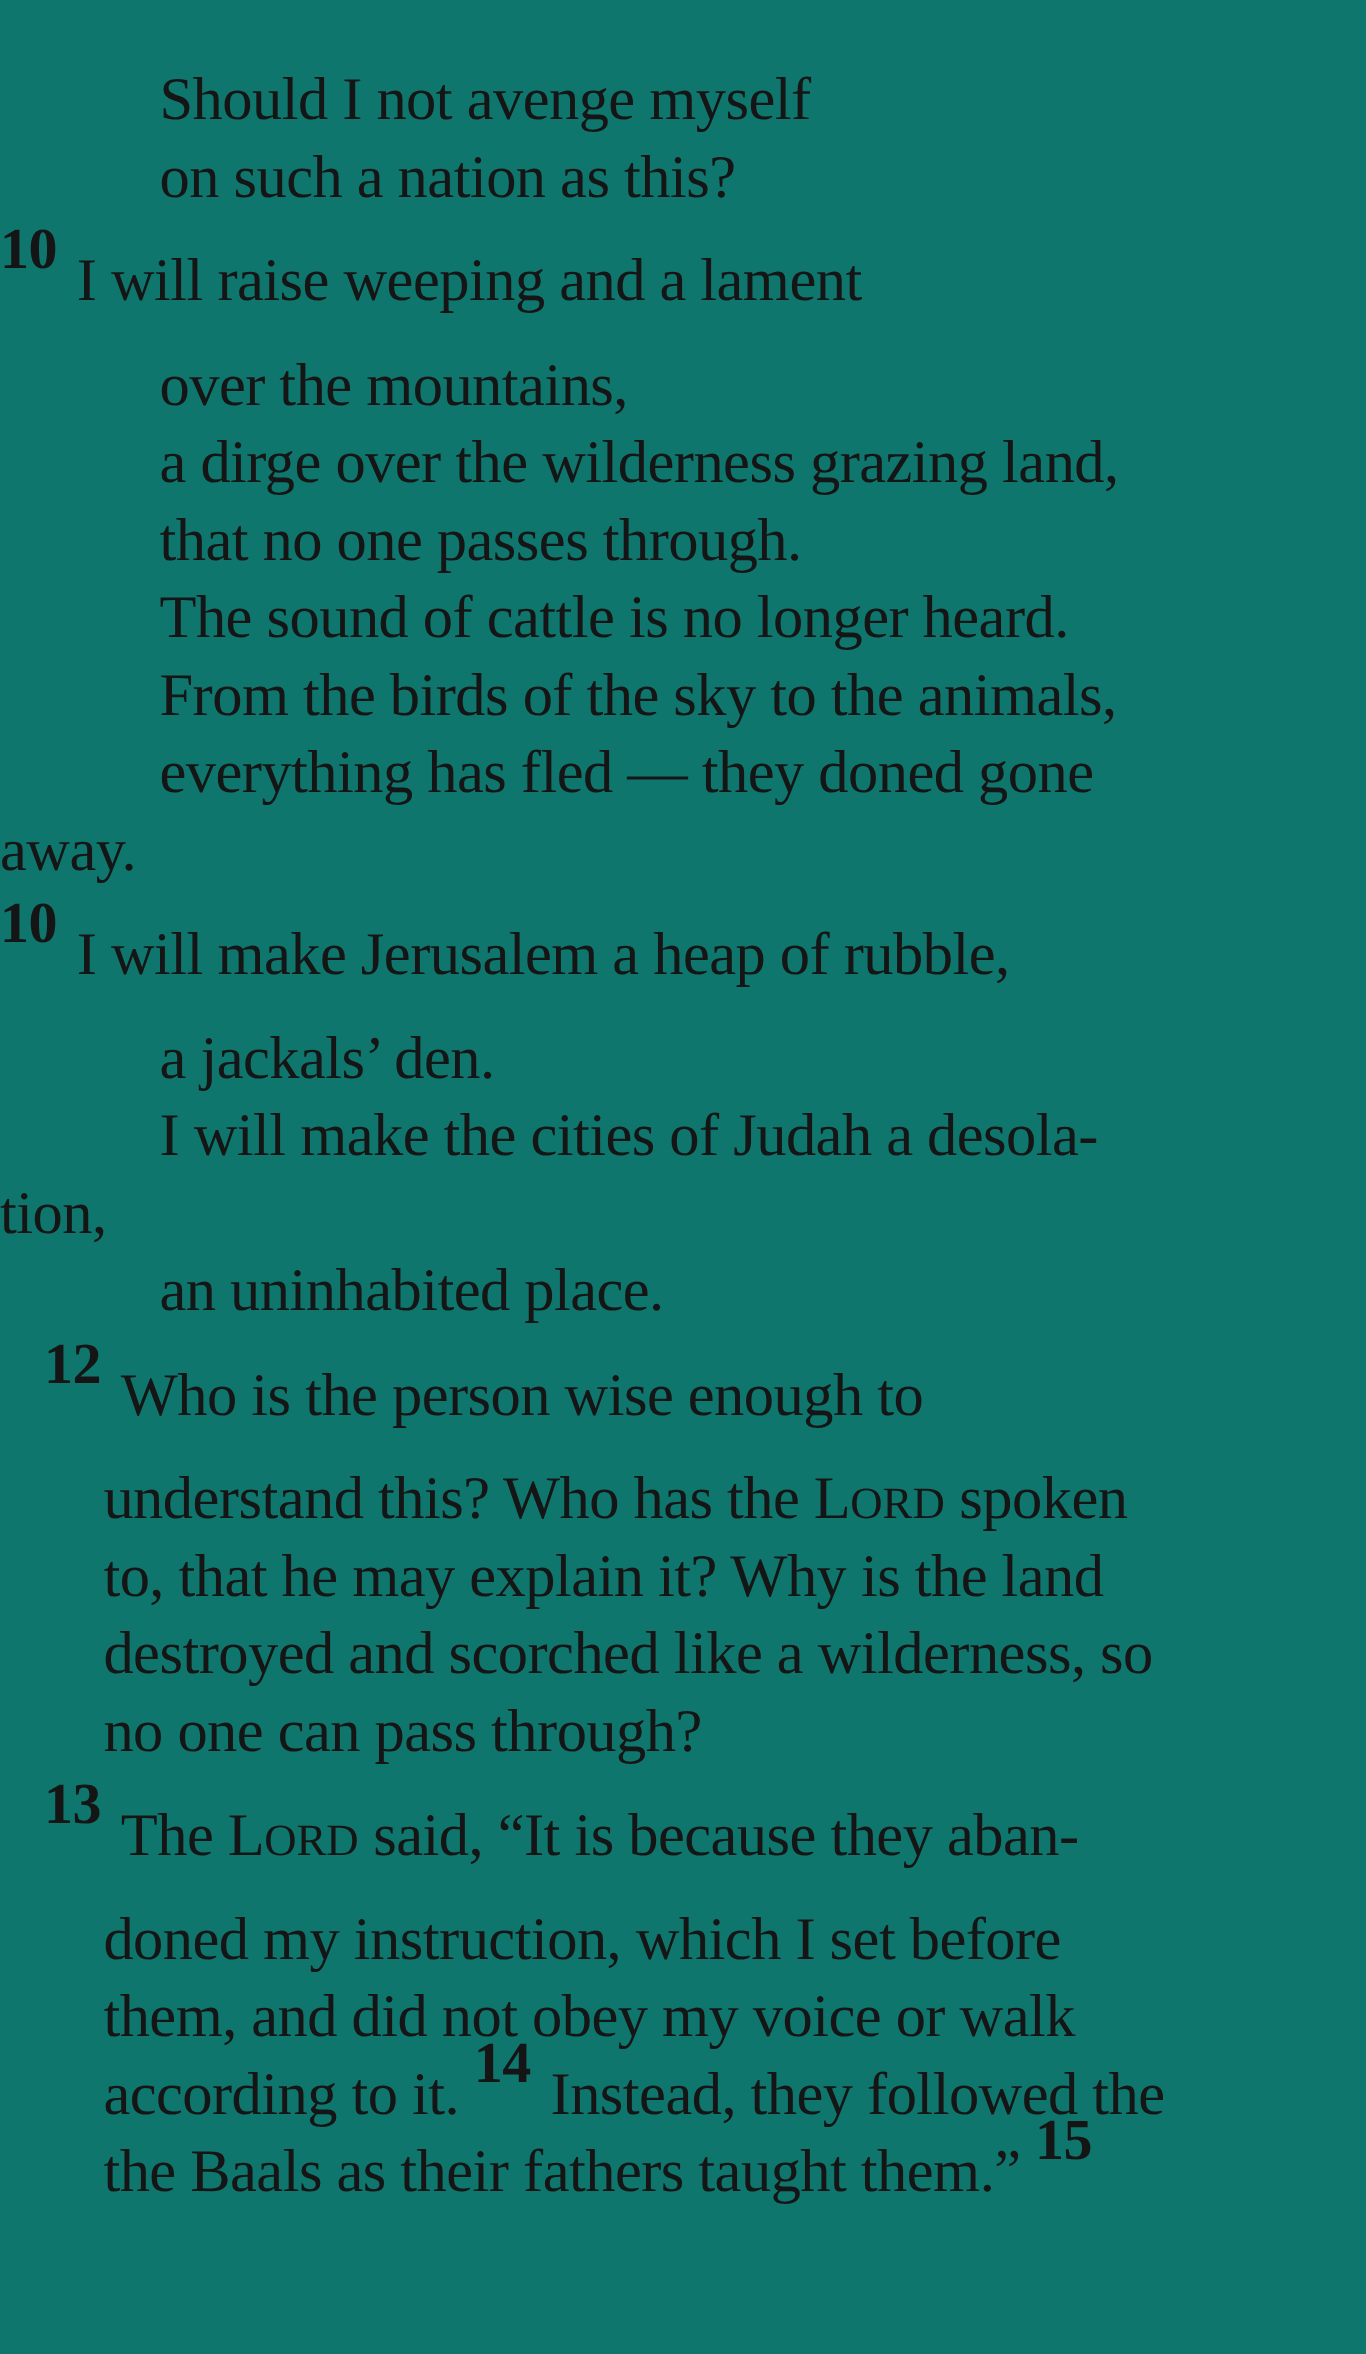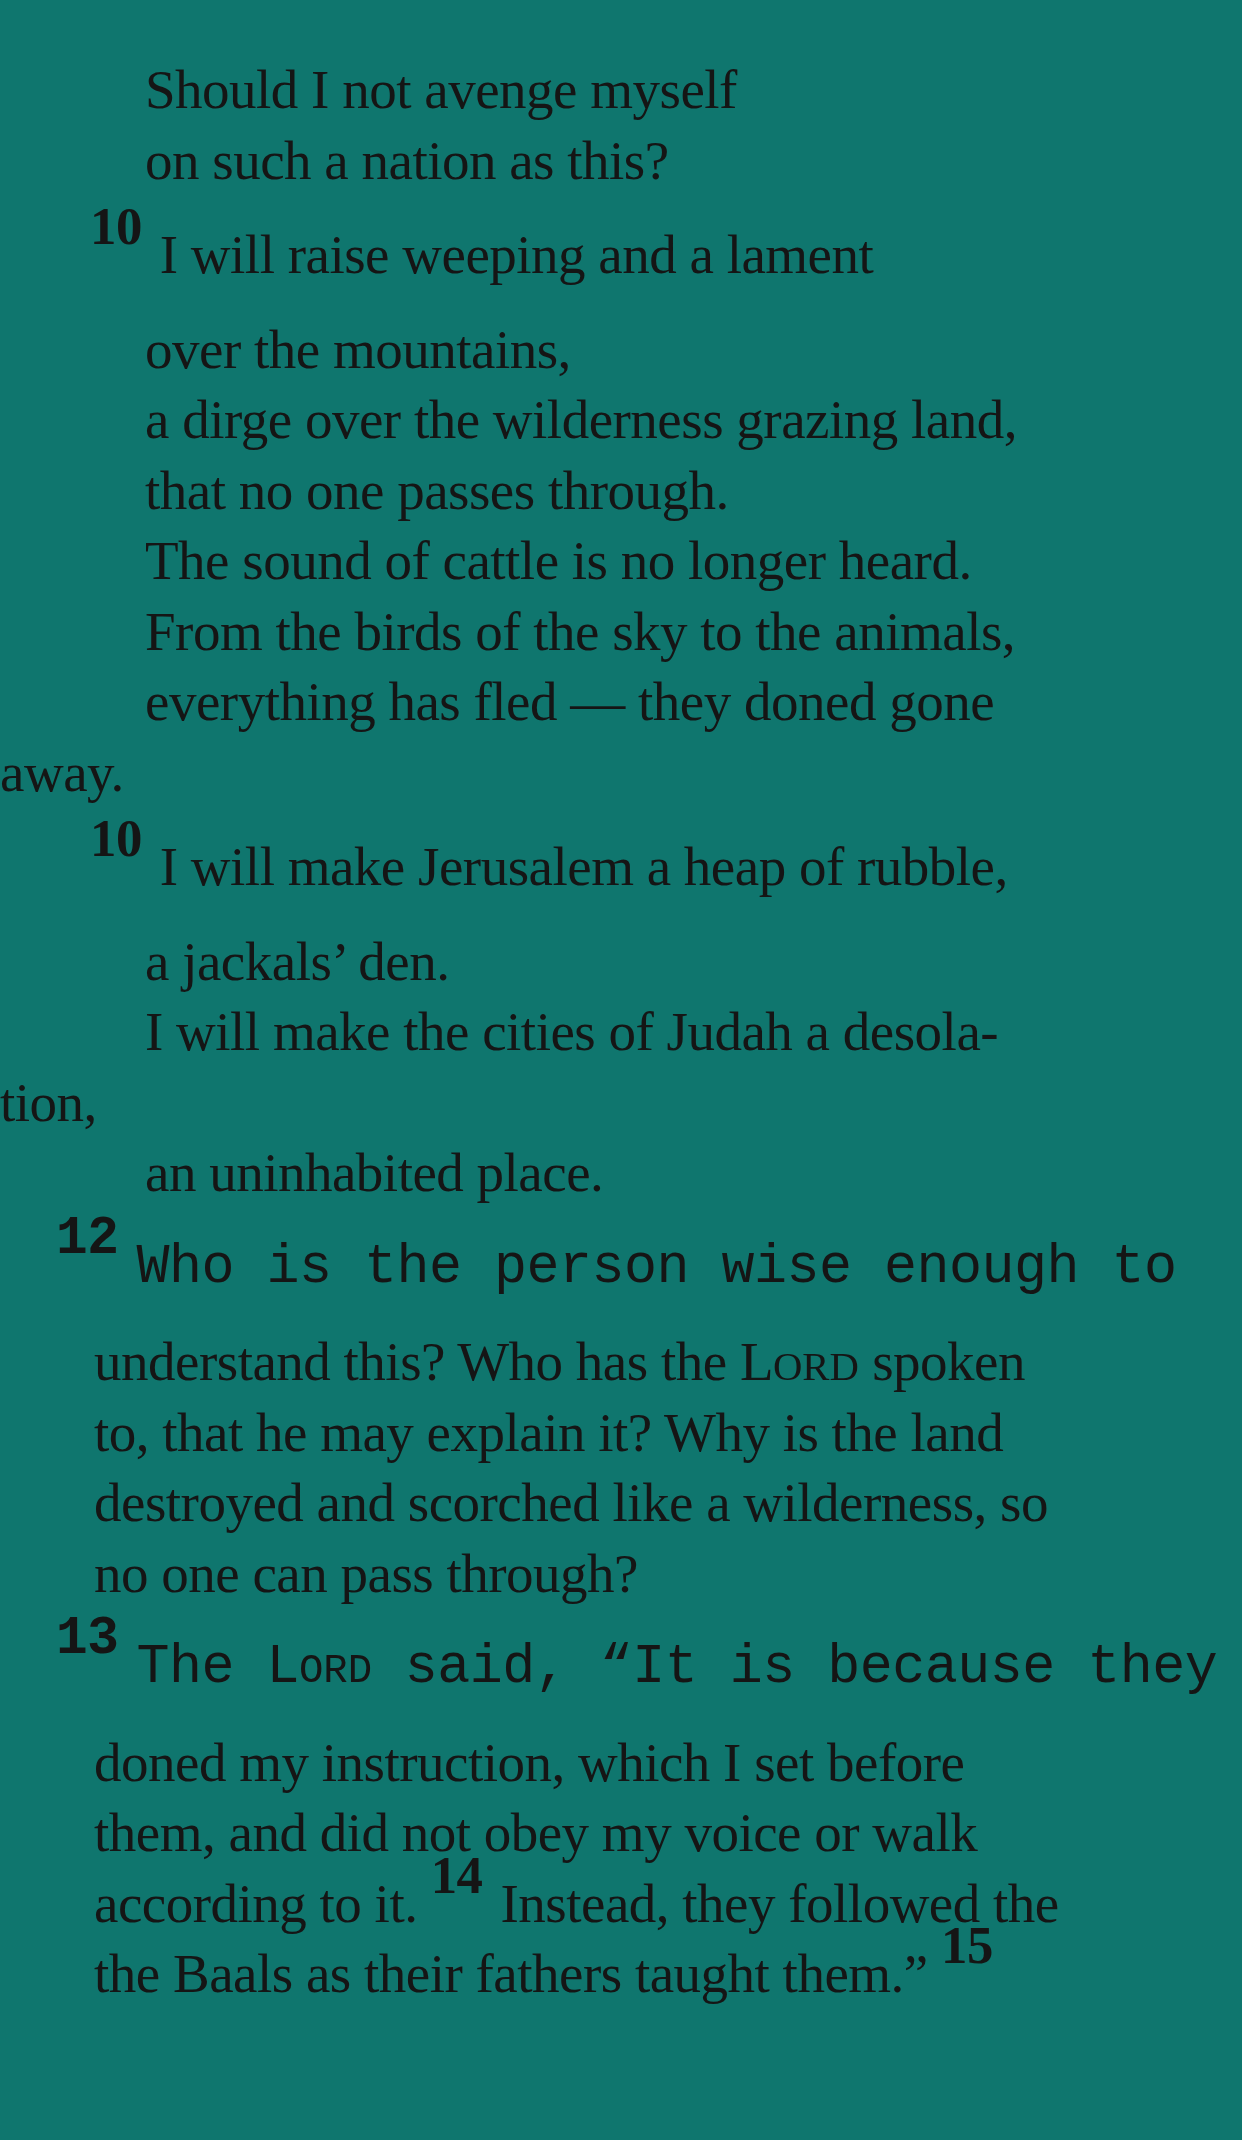--- a/index.html
+++ b/index.html
@@ -29,22 +29,22 @@
   .line {
     line-height: 70.5px;
     height: 70.5px;
     white-space: pre;
     overflow: visible;
   }
   
   .indent-poetry  { padding-left: 145px; }
   .indent-hang    { }
   .indent-prose   { padding-left: 94px;  }
-  .indent-vpoetry { padding-left: 90px;  }
-  .indent-vprose  { padding-left: 56px; font-family: Liberation Mono, monospace;  }
+  .indent-vpoetry {  }
+  .indent-vprose  { padding-left: 40px;  }
   
   .verse-start { padding-top: 24px; height: 94.5px; }
   .vnum {
     font-weight: 700;
     font-size: 0.96em;
     line-height: 0;
     vertical-align: 29px;
     margin-right: 18px;
   }
   .vnum.trailing { margin-right: 0; }

